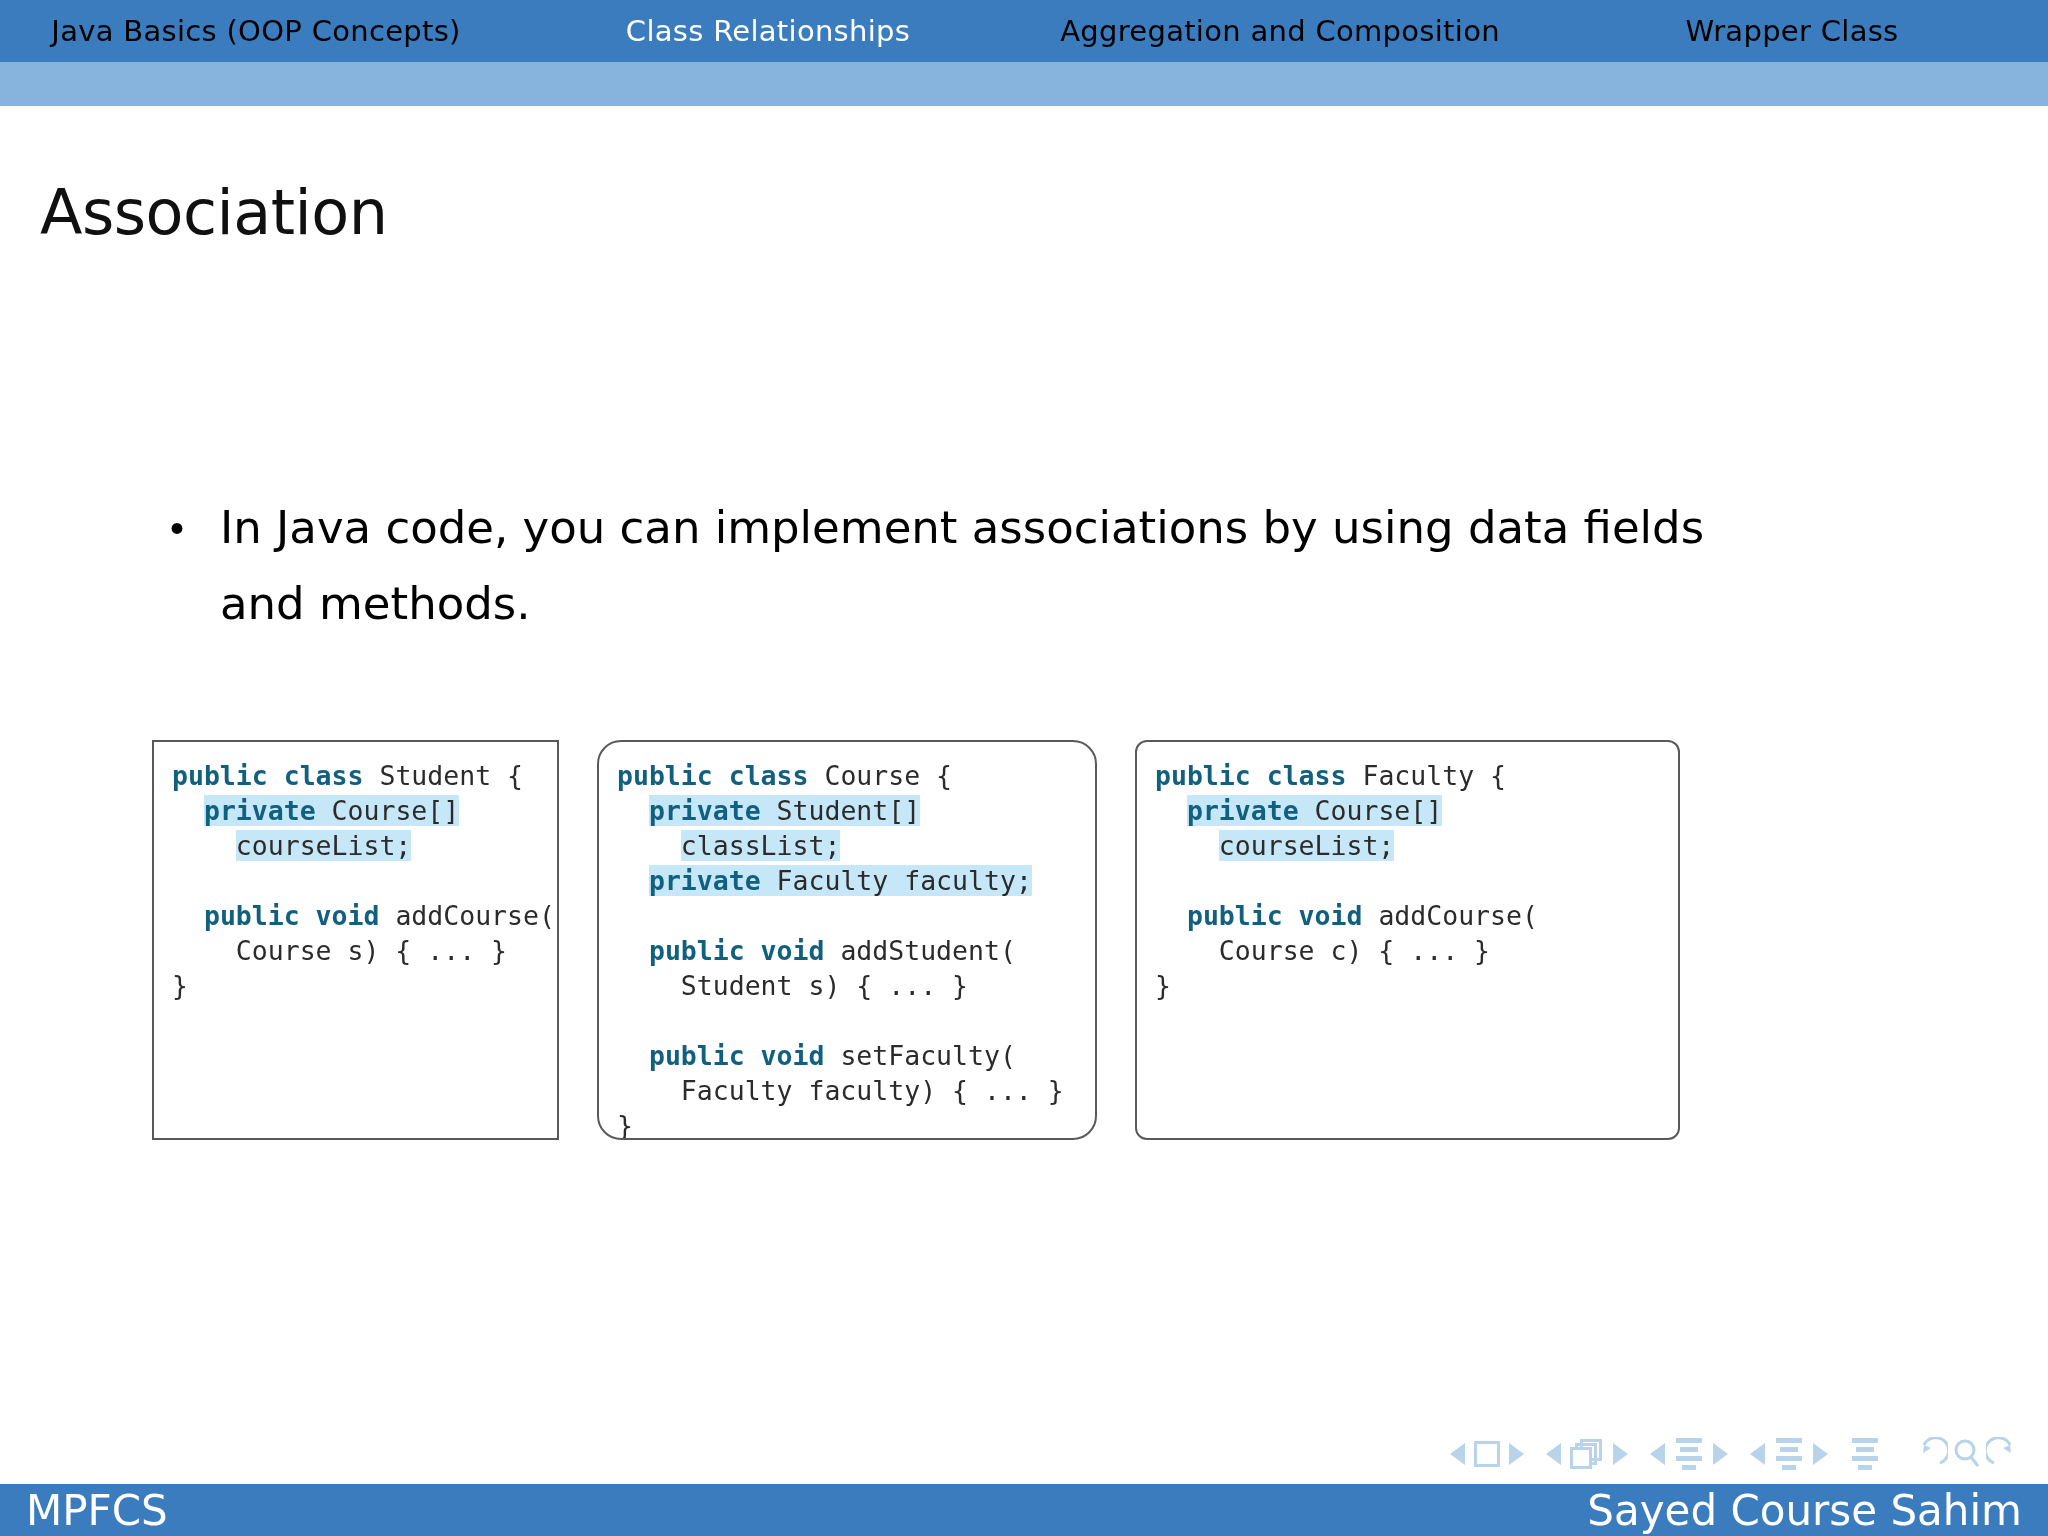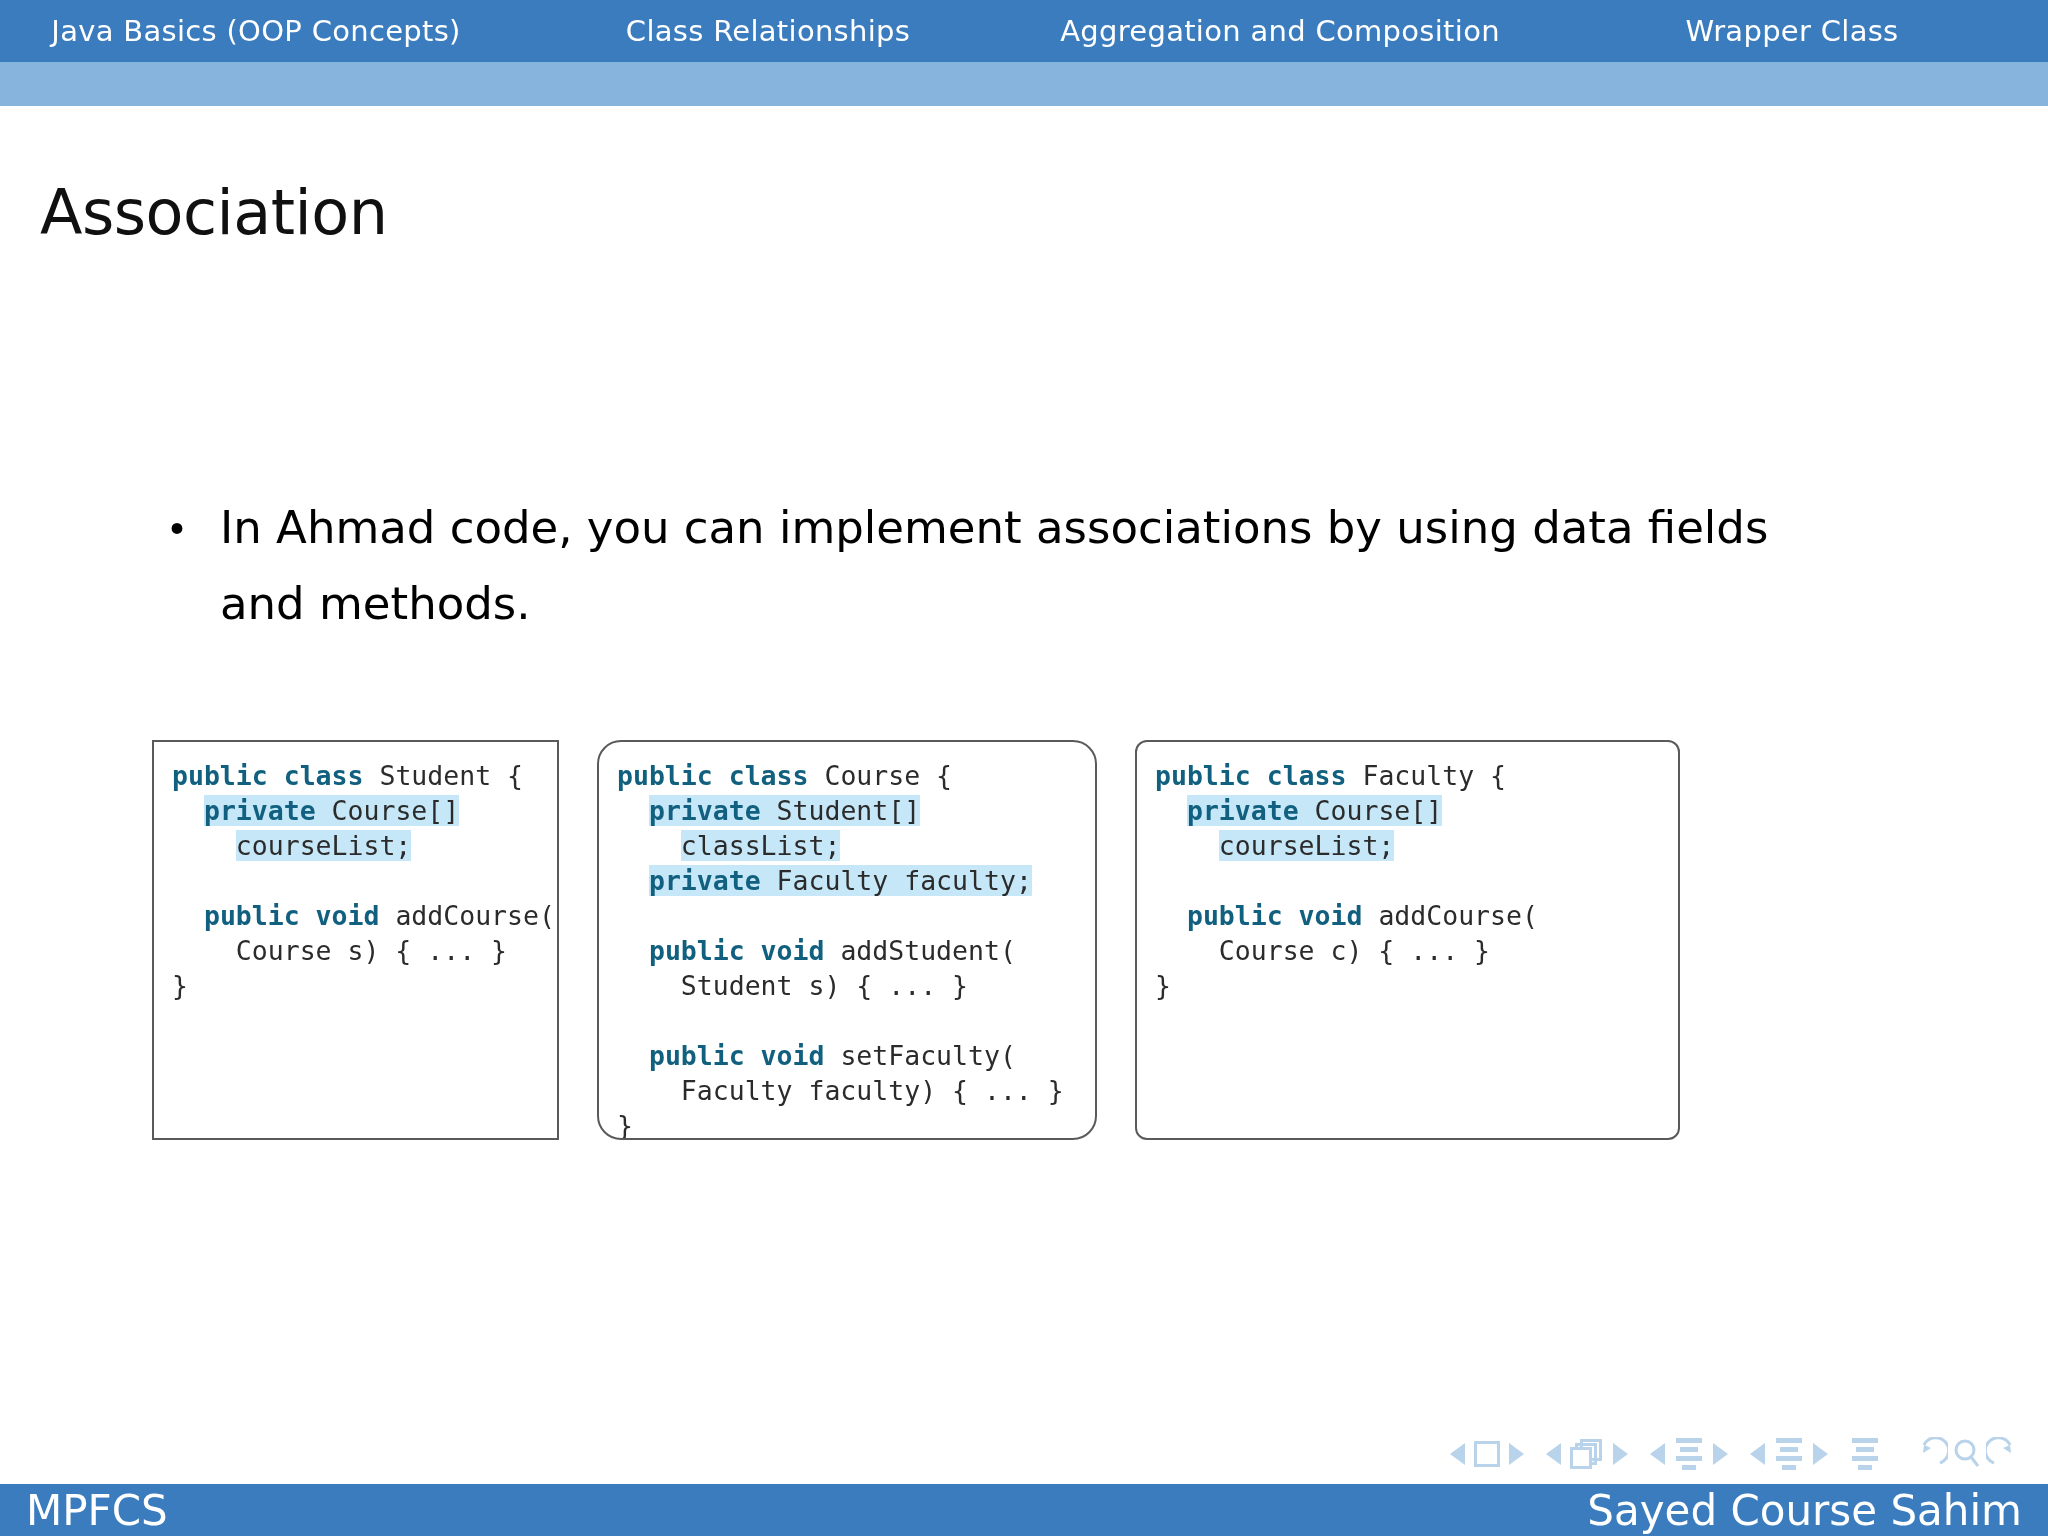--- a/index.html
+++ b/index.html
@@ -37,21 +37,21 @@
     background: #86b4dd;
   }
   .nav-item {
     flex: 1 1 0;
     text-align: center;
     font-size: 29px;
     letter-spacing: 0.3px;
     white-space: nowrap;
     font-family: "DejaVu Sans", sans-serif;
   }
-  .nav-item.inactive { color: #ffffff; }
+  .nav-item.inactive { color: #000000; }
   .nav-item.active   { color: #ffffff; }
 
   
   .slide-title {
     position: absolute;
     left: 40px;
     top: 176px;
     font-size: 62px;
     color: #101010;
     font-weight: 400;
@@ -181,21 +181,21 @@
       <div class="nav-item active">Class Relationships</div>
       <div class="nav-item inactive">Aggregation and Composition</div>
       <div class="nav-item inactive">Wrapper Class</div>
     </div>
   <div class="header-sub"></div>
 
   <div class="slide-title">Association</div>
 
   <div class="bullet-block">
     <span class="bullet-dot">•</span>
-    <span class="bullet-text">In Ahmad code, you can implement associations by using data fields and methods.</span>
+    <span class="bullet-text">In Java code, you can implement associations by using data fields and methods.</span>
   </div>
 
   <div class="code-row" id="codeRow">
       <div class="code-box b1"><span class="code-line"><span class="kw">public class </span><span>Student {</span></span><span class="code-line"><span>  </span><span class="kw hl">private </span><span class="hl">Course[]</span></span><span class="code-line"><span>    </span><span class="hl">courseList;</span></span><span class="code-line">&nbsp;</span><span class="code-line"><span>  </span><span class="kw">public void </span><span>addCourse(</span></span><span class="code-line"><span>    Course s) { ... }</span></span><span class="code-line"><span>}</span></span></div>
       <div class="code-box b2"><span class="code-line"><span class="kw">public class </span><span>Course {</span></span><span class="code-line"><span>  </span><span class="kw hl">private </span><span class="hl">Student[]</span></span><span class="code-line"><span>    </span><span class="hl">classList;</span></span><span class="code-line"><span>  </span><span class="kw hl">private </span><span class="hl">Faculty faculty;</span></span><span class="code-line">&nbsp;</span><span class="code-line"><span>  </span><span class="kw">public void </span><span>addStudent(</span></span><span class="code-line"><span>    Student s) { ... }</span></span><span class="code-line">&nbsp;</span><span class="code-line"><span>  </span><span class="kw">public void </span><span>setFaculty(</span></span><span class="code-line"><span>    Faculty faculty) { ... }</span></span><span class="code-line"><span>}</span></span></div>
       <div class="code-box b3"><span class="code-line"><span class="kw">public class </span><span>Faculty {</span></span><span class="code-line"><span>  </span><span class="kw hl">private </span><span class="hl">Course[]</span></span><span class="code-line"><span>    </span><span class="hl">courseList;</span></span><span class="code-line">&nbsp;</span><span class="code-line"><span>  </span><span class="kw">public void </span><span>addCourse(</span></span><span class="code-line"><span>    Course c) { ... }</span></span><span class="code-line"><span>}</span></span></div>
     </div>
 
   <div class="nav-symbols">
     <div class="navsym-group">

